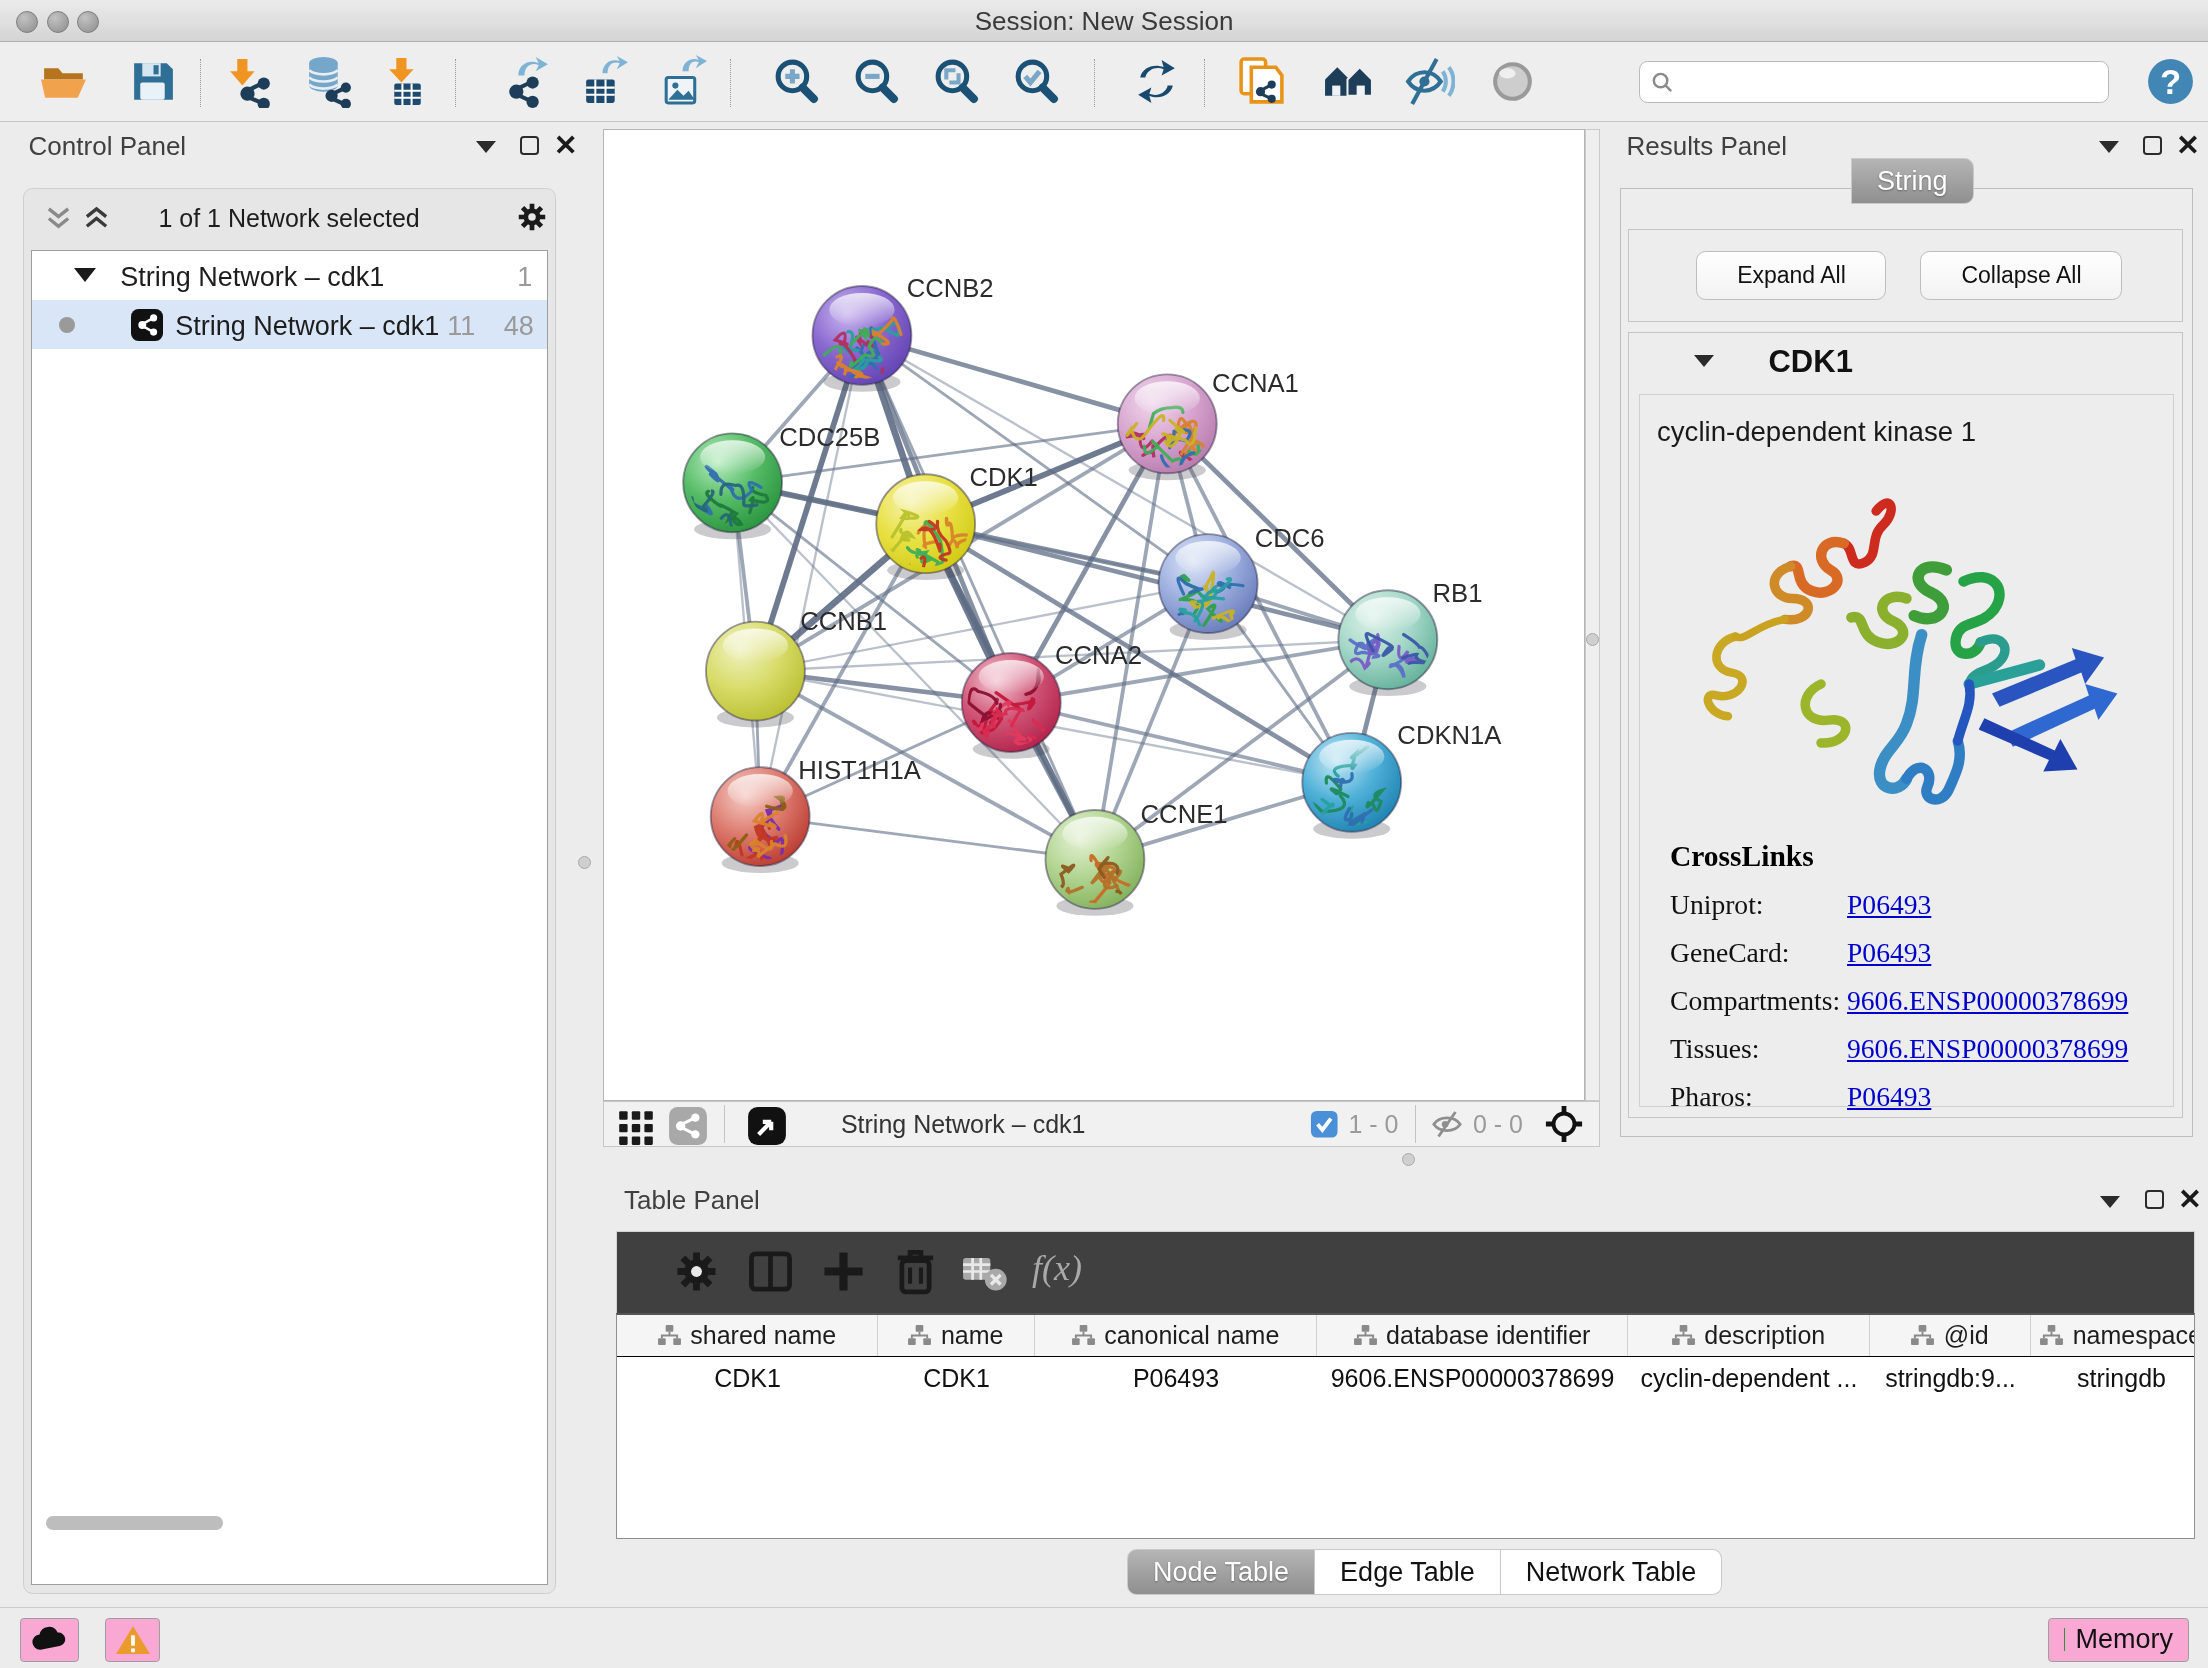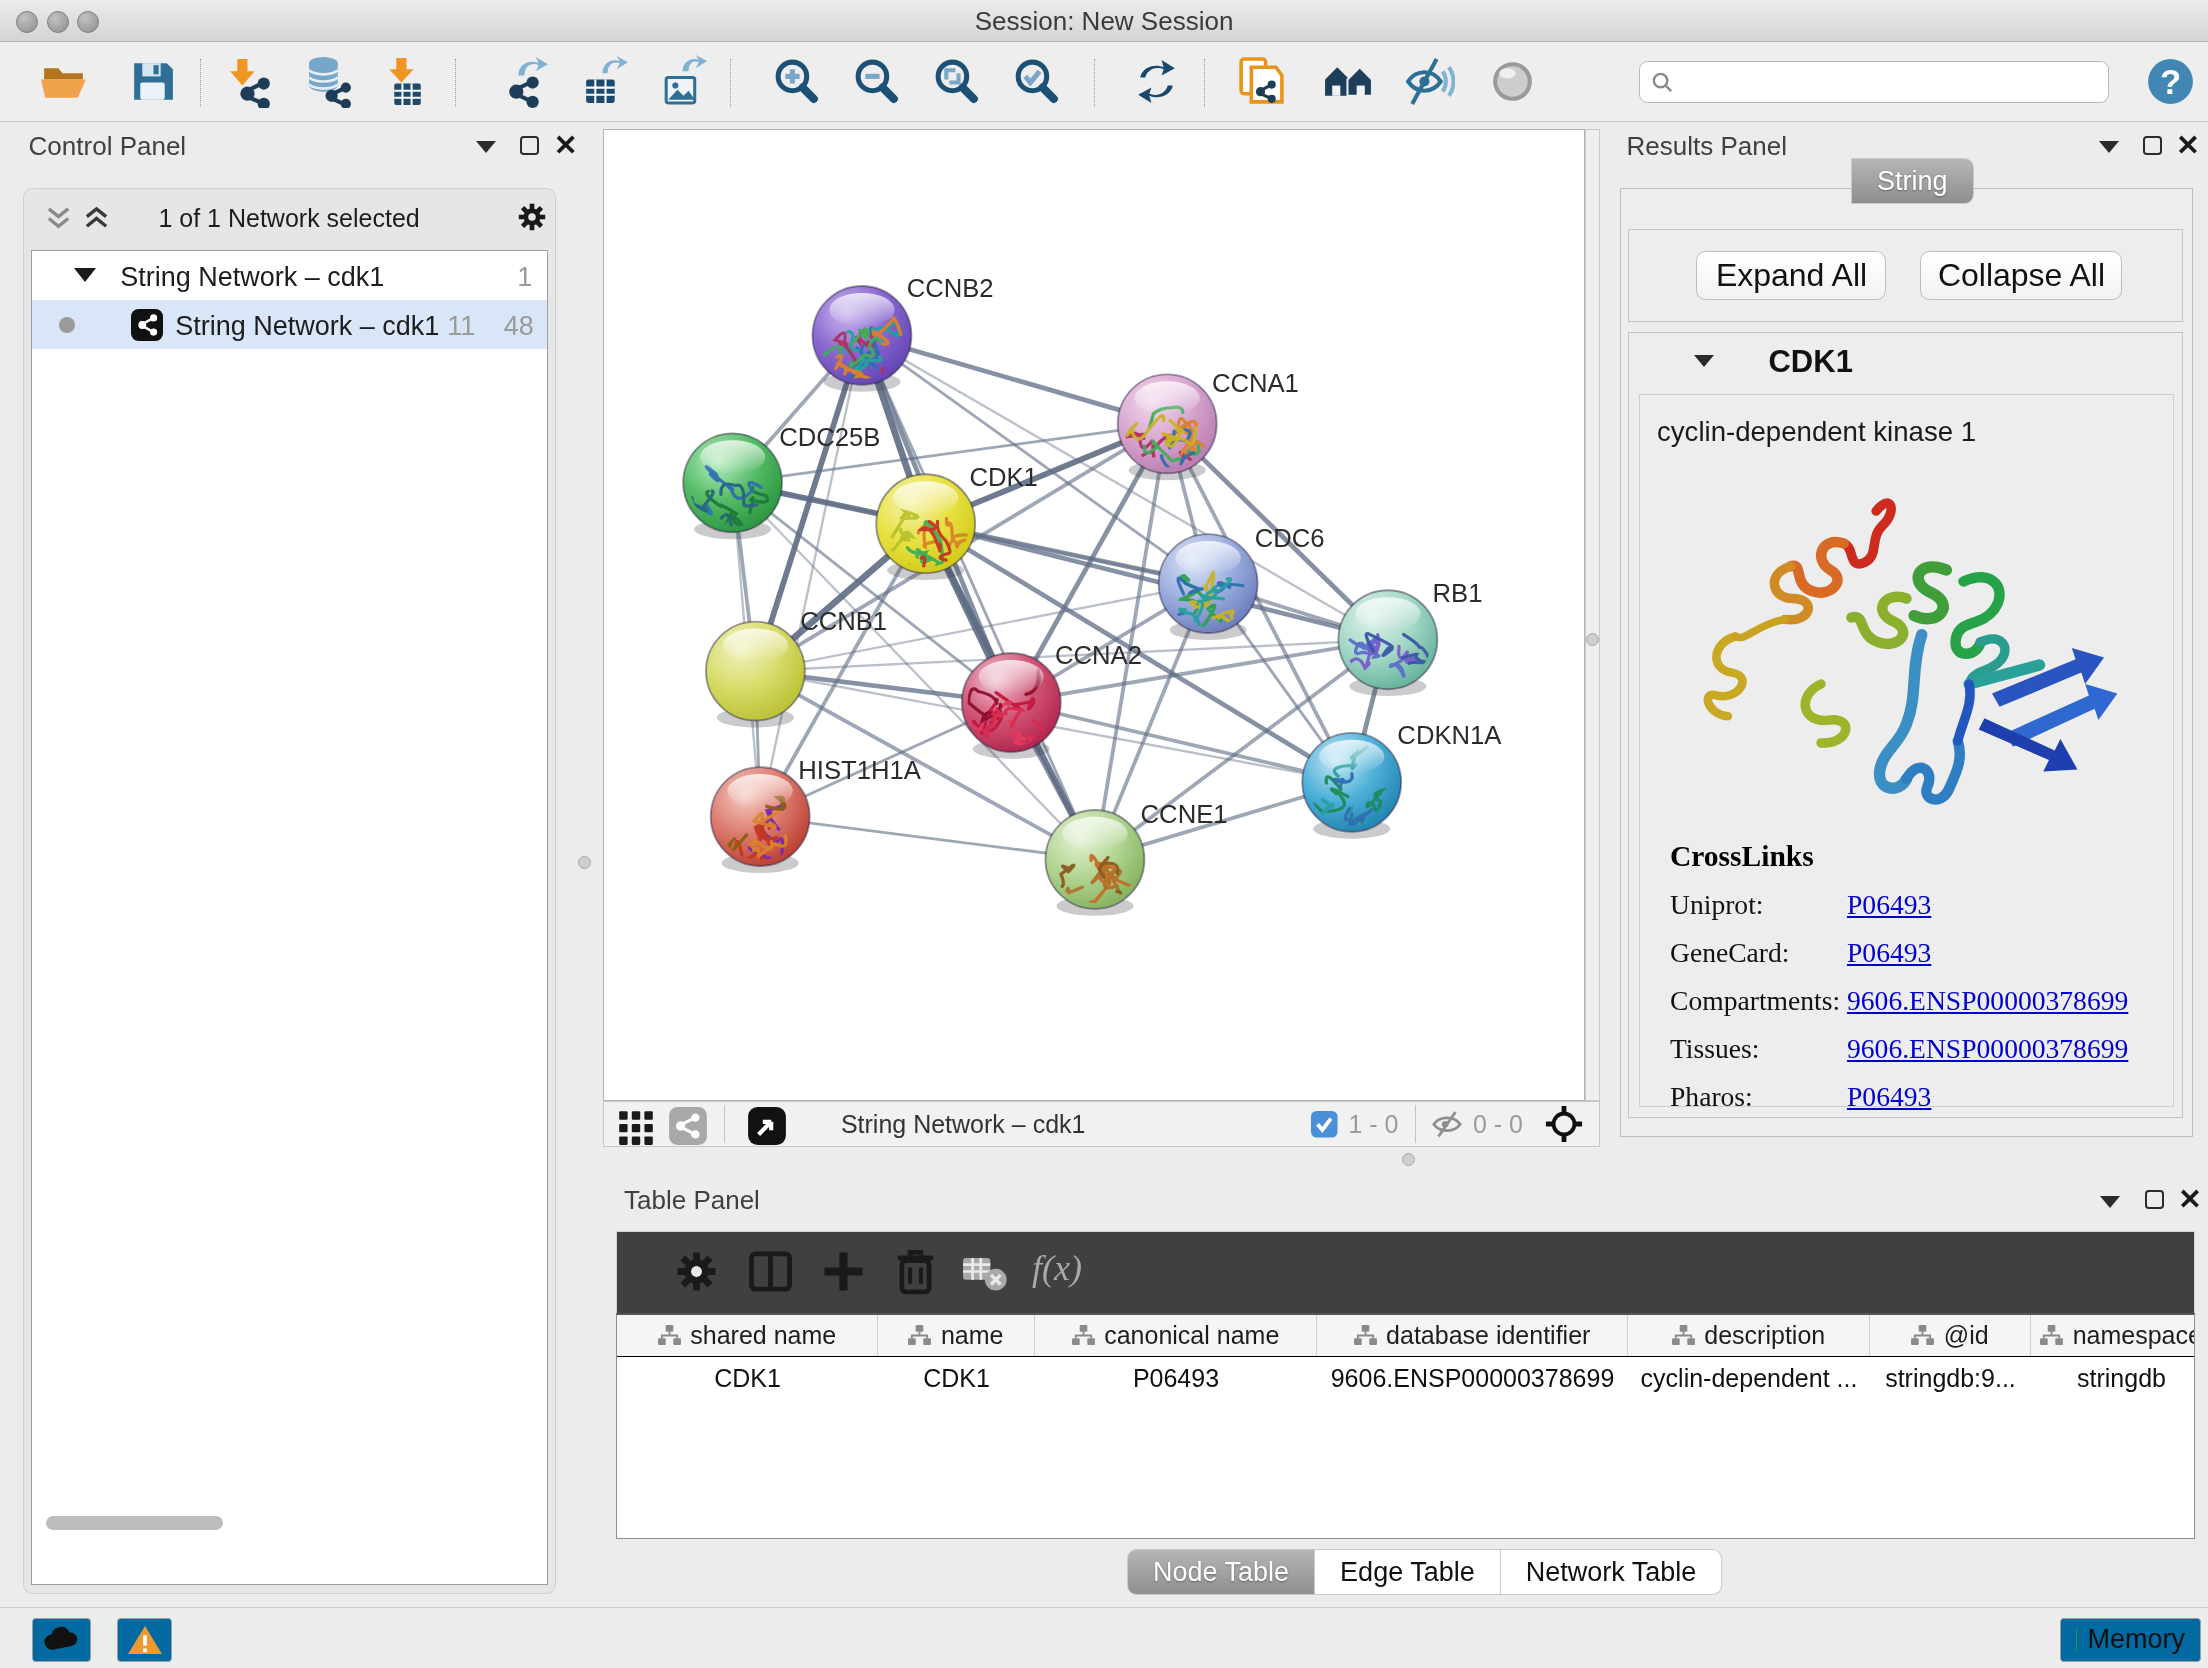--- a/index.html
+++ b/index.html
@@ -64,21 +64,21 @@
   
   #hsplit{position:absolute;left:576px;top:1147px;width:1624px;height:25px;}
   
   #results-panel{position:absolute;left:1617px;top:129px;width:584px;height:1016px;}
   #rp-tab{position:absolute;left:234px;top:28.5px;z-index:2;}
   #rp-outer{position:absolute;left:2.9px;top:59px;width:573px;height:949px;background:#ededed;
     border:1px solid #bdbdbd;}
   #rp-expandbox{position:absolute;left:7.6px;top:40px;width:555px;height:93px;background:#ededed;
     border:1px solid #c4c4c4;}
   .rp-btn{position:absolute;top:21px;height:49px;border:1px solid #bdbdbd;border-radius:9.5px;
-    background:linear-gradient(#ffffff,#f2f2f2);font-size:32px;color:#111;cursor:pointer;
+    background:linear-gradient(#ffffff,#f2f2f2);font-size:23px;color:#111;cursor:pointer;
     font-family:"Liberation Sans",sans-serif;}
   #rp-section{position:absolute;left:7.6px;top:143px;width:555px;height:786px;background:#ededed;
     border:1px solid #c4c4c4;}
   #rp-sec-head{position:absolute;left:0;top:0;width:100%;height:59px;}
   #rp-sec-title{position:absolute;left:139px;top:11.4px;font-size:31px;font-weight:bold;color:#111;}
   #rp-content{position:absolute;left:9.5px;top:61px;width:535px;height:713px;background:#ededed;
     border:1px solid #cfcfcf;}
   #rp-desc{position:absolute;left:17px;top:21px;font-size:27.6px;color:#1a1a1a;}
   #rp-protein{position:absolute;left:38px;top:61px;}
   #rp-cross{position:absolute;left:30px;top:445px;font-family:"Liberation Serif","DejaVu Serif",serif;}
@@ -100,22 +100,22 @@
     border-right:1px solid #d0d0d0;overflow:hidden;white-space:nowrap;flex:none;cursor:pointer;}
   #tp-row{display:flex;height:42px;}
   .td{display:flex;align-items:center;justify-content:center;font-size:25px;color:#111;
     overflow:hidden;white-space:nowrap;flex:none;}
   #tp-scroll{position:absolute;left:44px;top:1516px;width:1571px;height:15px;}
   #tp-thumb{position:absolute;left:1.9px;top:0;width:177px;height:14.3px;border-radius:7.6px;background:#bdbdbd;}
   #tp-tabs{position:absolute;left:551px;top:377px;white-space:nowrap;}
   
   #statusbar{position:absolute;left:0;top:1607px;width:2208px;height:61px;background:#ececec;
     border-top:1px solid #cdcdcd;}
-  .sbtn{position:absolute;top:9.5px;height:44px;background:#0369a1;border:1px solid #9e9e9e;
-    border-radius:3.8px;cursor:pointer;margin-left:12px;}
+  .sbtn{position:absolute;top:9.5px;height:44px;background:#f9a8d4;border:1px solid #9e9e9e;
+    border-radius:3.8px;cursor:pointer;}
   #memory-btn{display:flex;align-items:center;gap:11.4px;padding:0 15px;font-size:27px;color:#111;}
   #memory-dot{width:23px;height:23px;border-radius:50%;}
   svg{display:block;}
   text{font-family:"Liberation Sans","DejaVu Sans",sans-serif;}
 </style>
 </head>
 <body>
 
 <div id="app">
 

